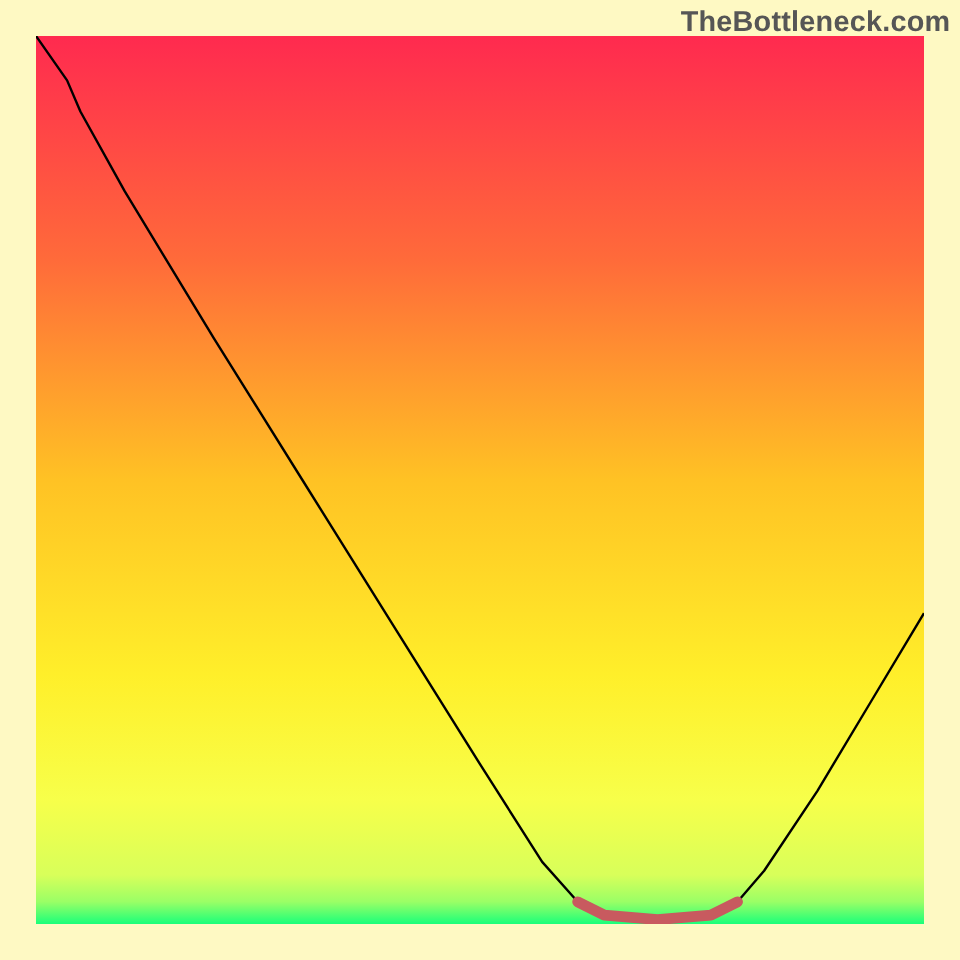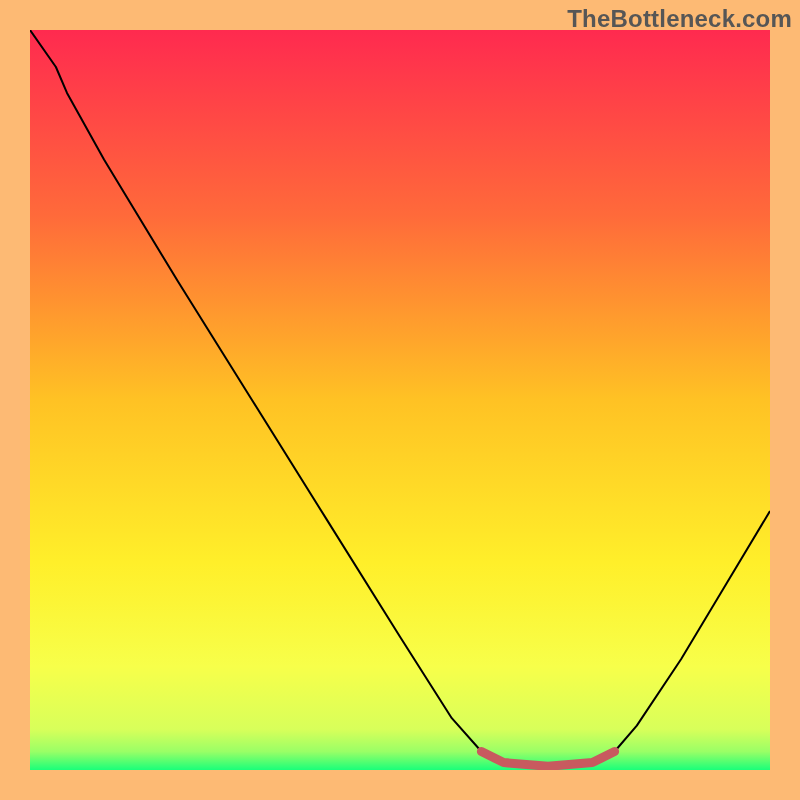--- a/index.html
+++ b/index.html
@@ -1,21 +1,21 @@
 <!DOCTYPE html>
 <html><head>
 <meta charset="utf-8">
 <style>
   * { margin: 0; padding: 0; box-sizing: border-box; }
   html, body { width: 800px; height: 800px; background: #000; overflow: hidden; }
   .frame {
     position: relative;
     width: 800px;
     height: 800px;
-    background: #fdba74;
+    background: #fef9c3;
     padding-left: 44px;
   }
   .watermark {
     position: absolute;
     top: 5px;
     right: 8px;
     font-family: Arial, Helvetica, sans-serif;
     font-size: 24px;
     font-weight: bold;
     color: #565656;

